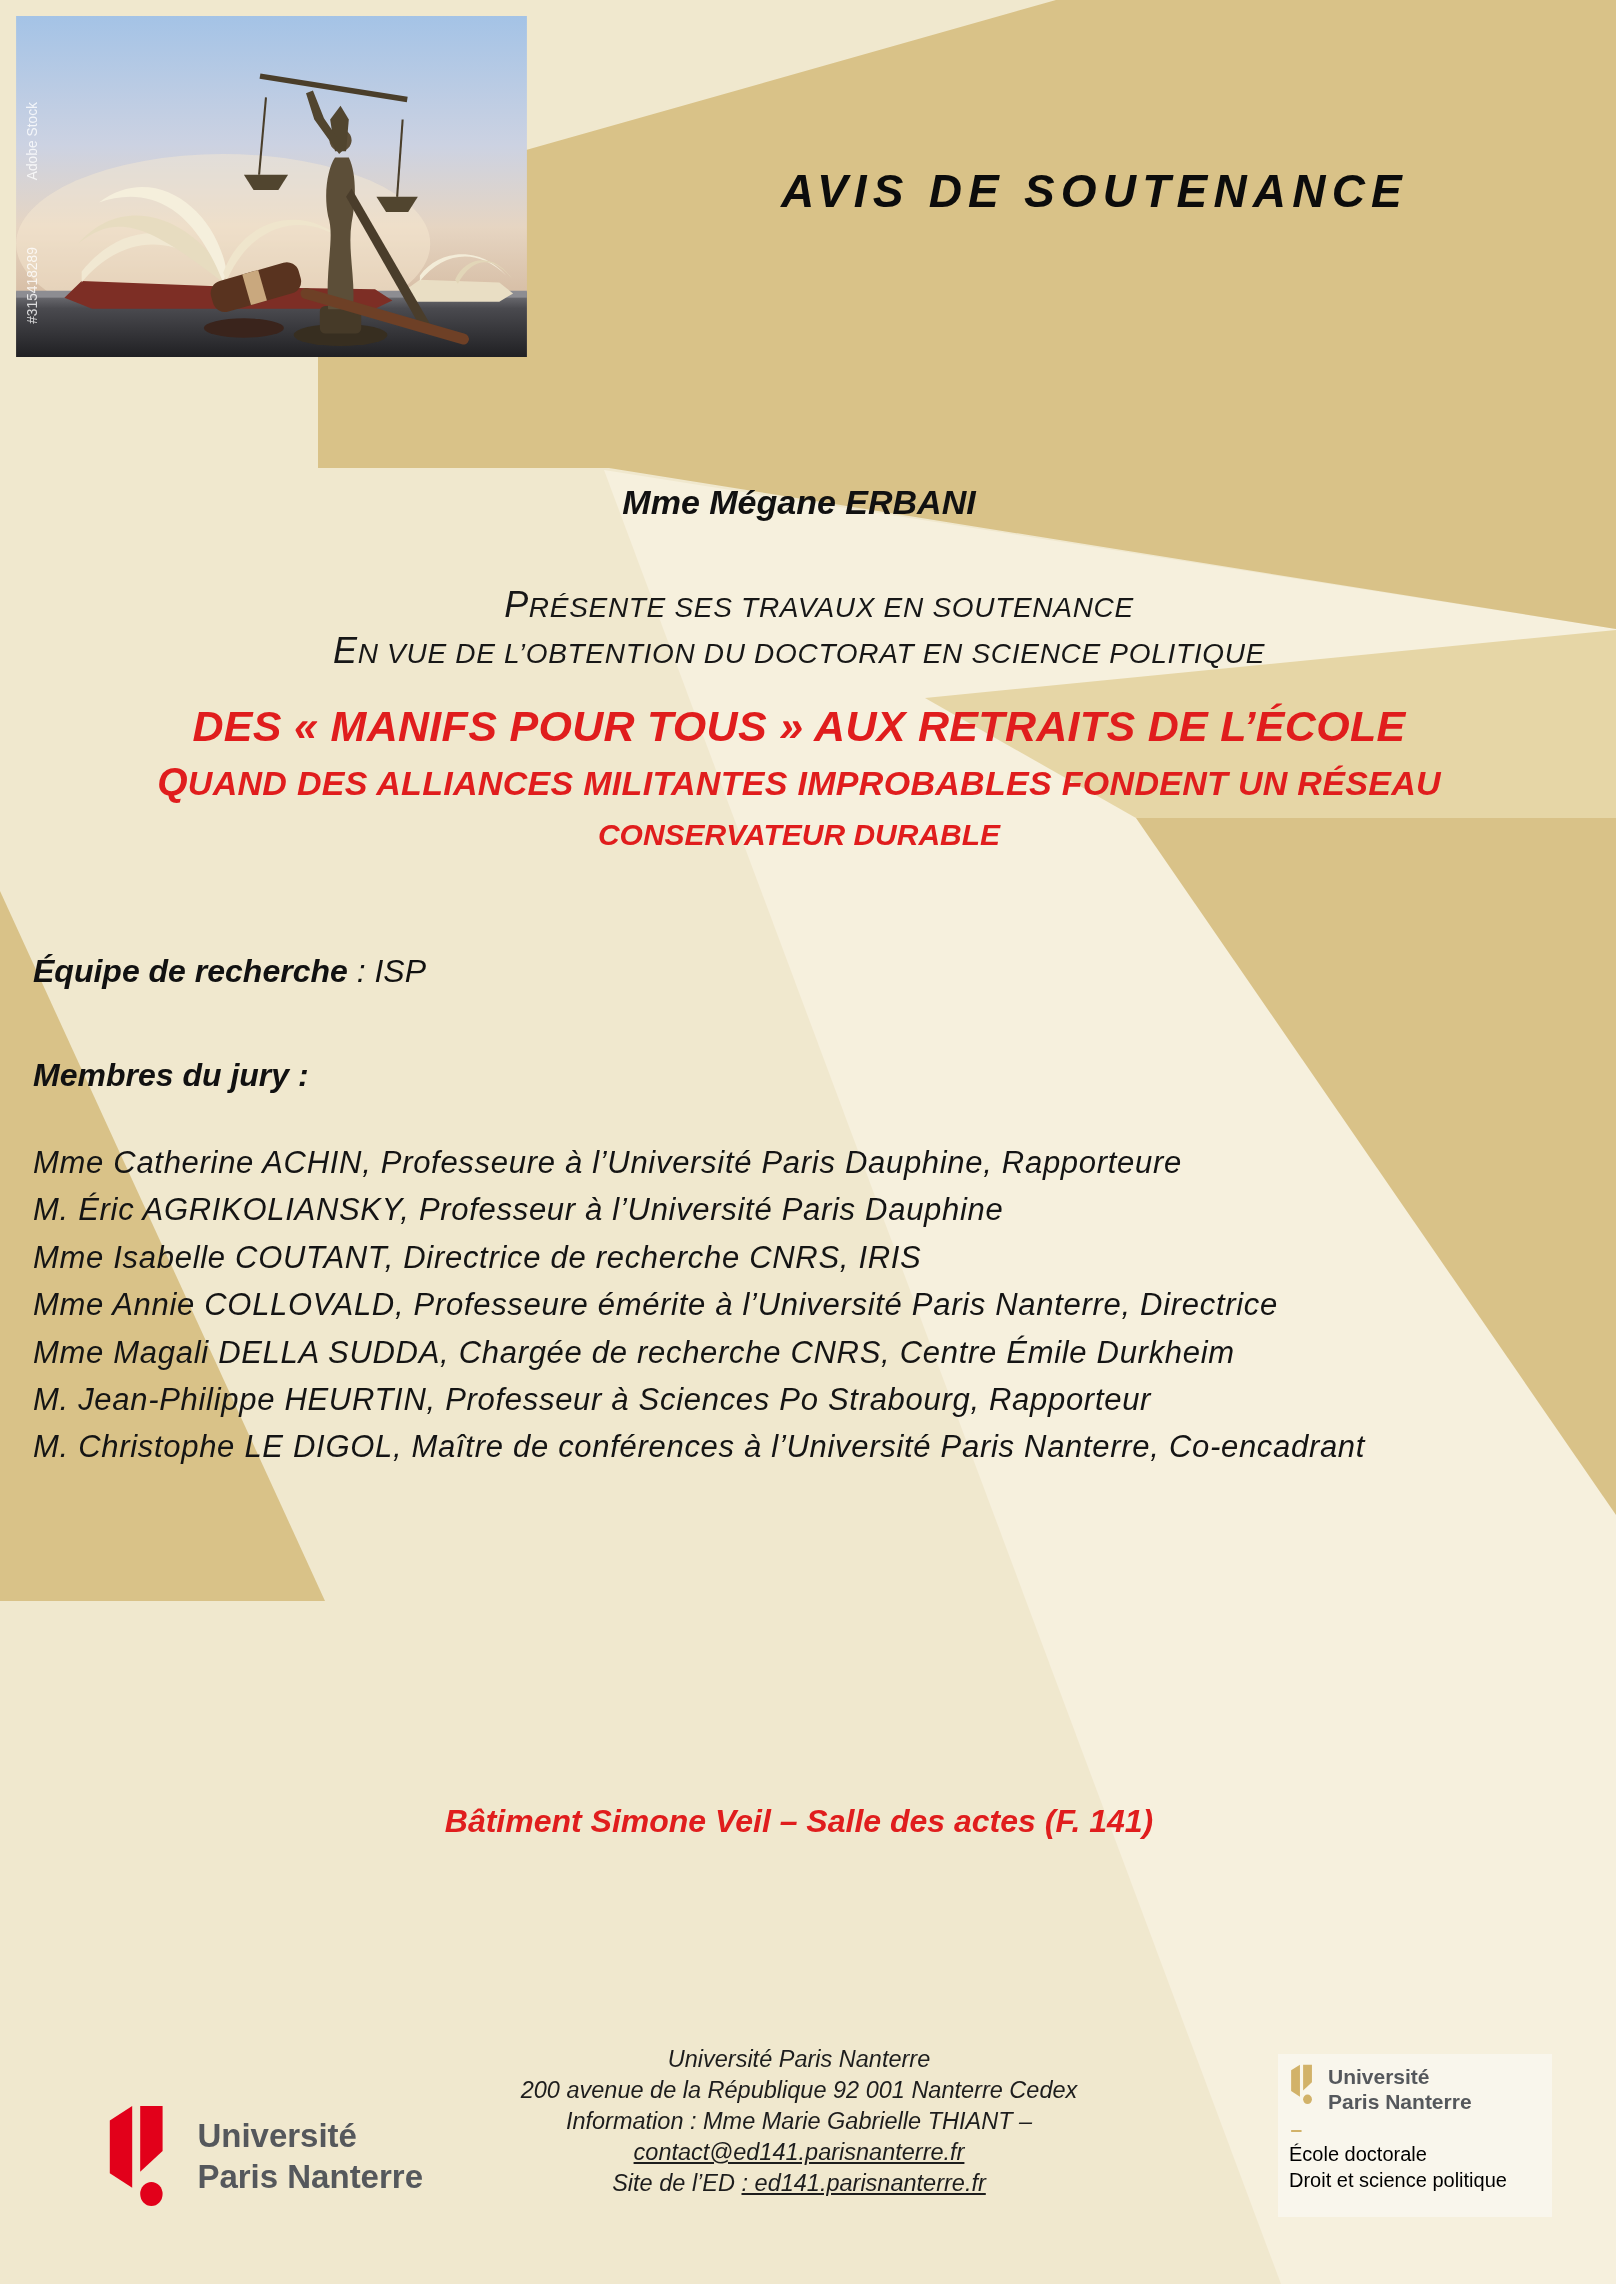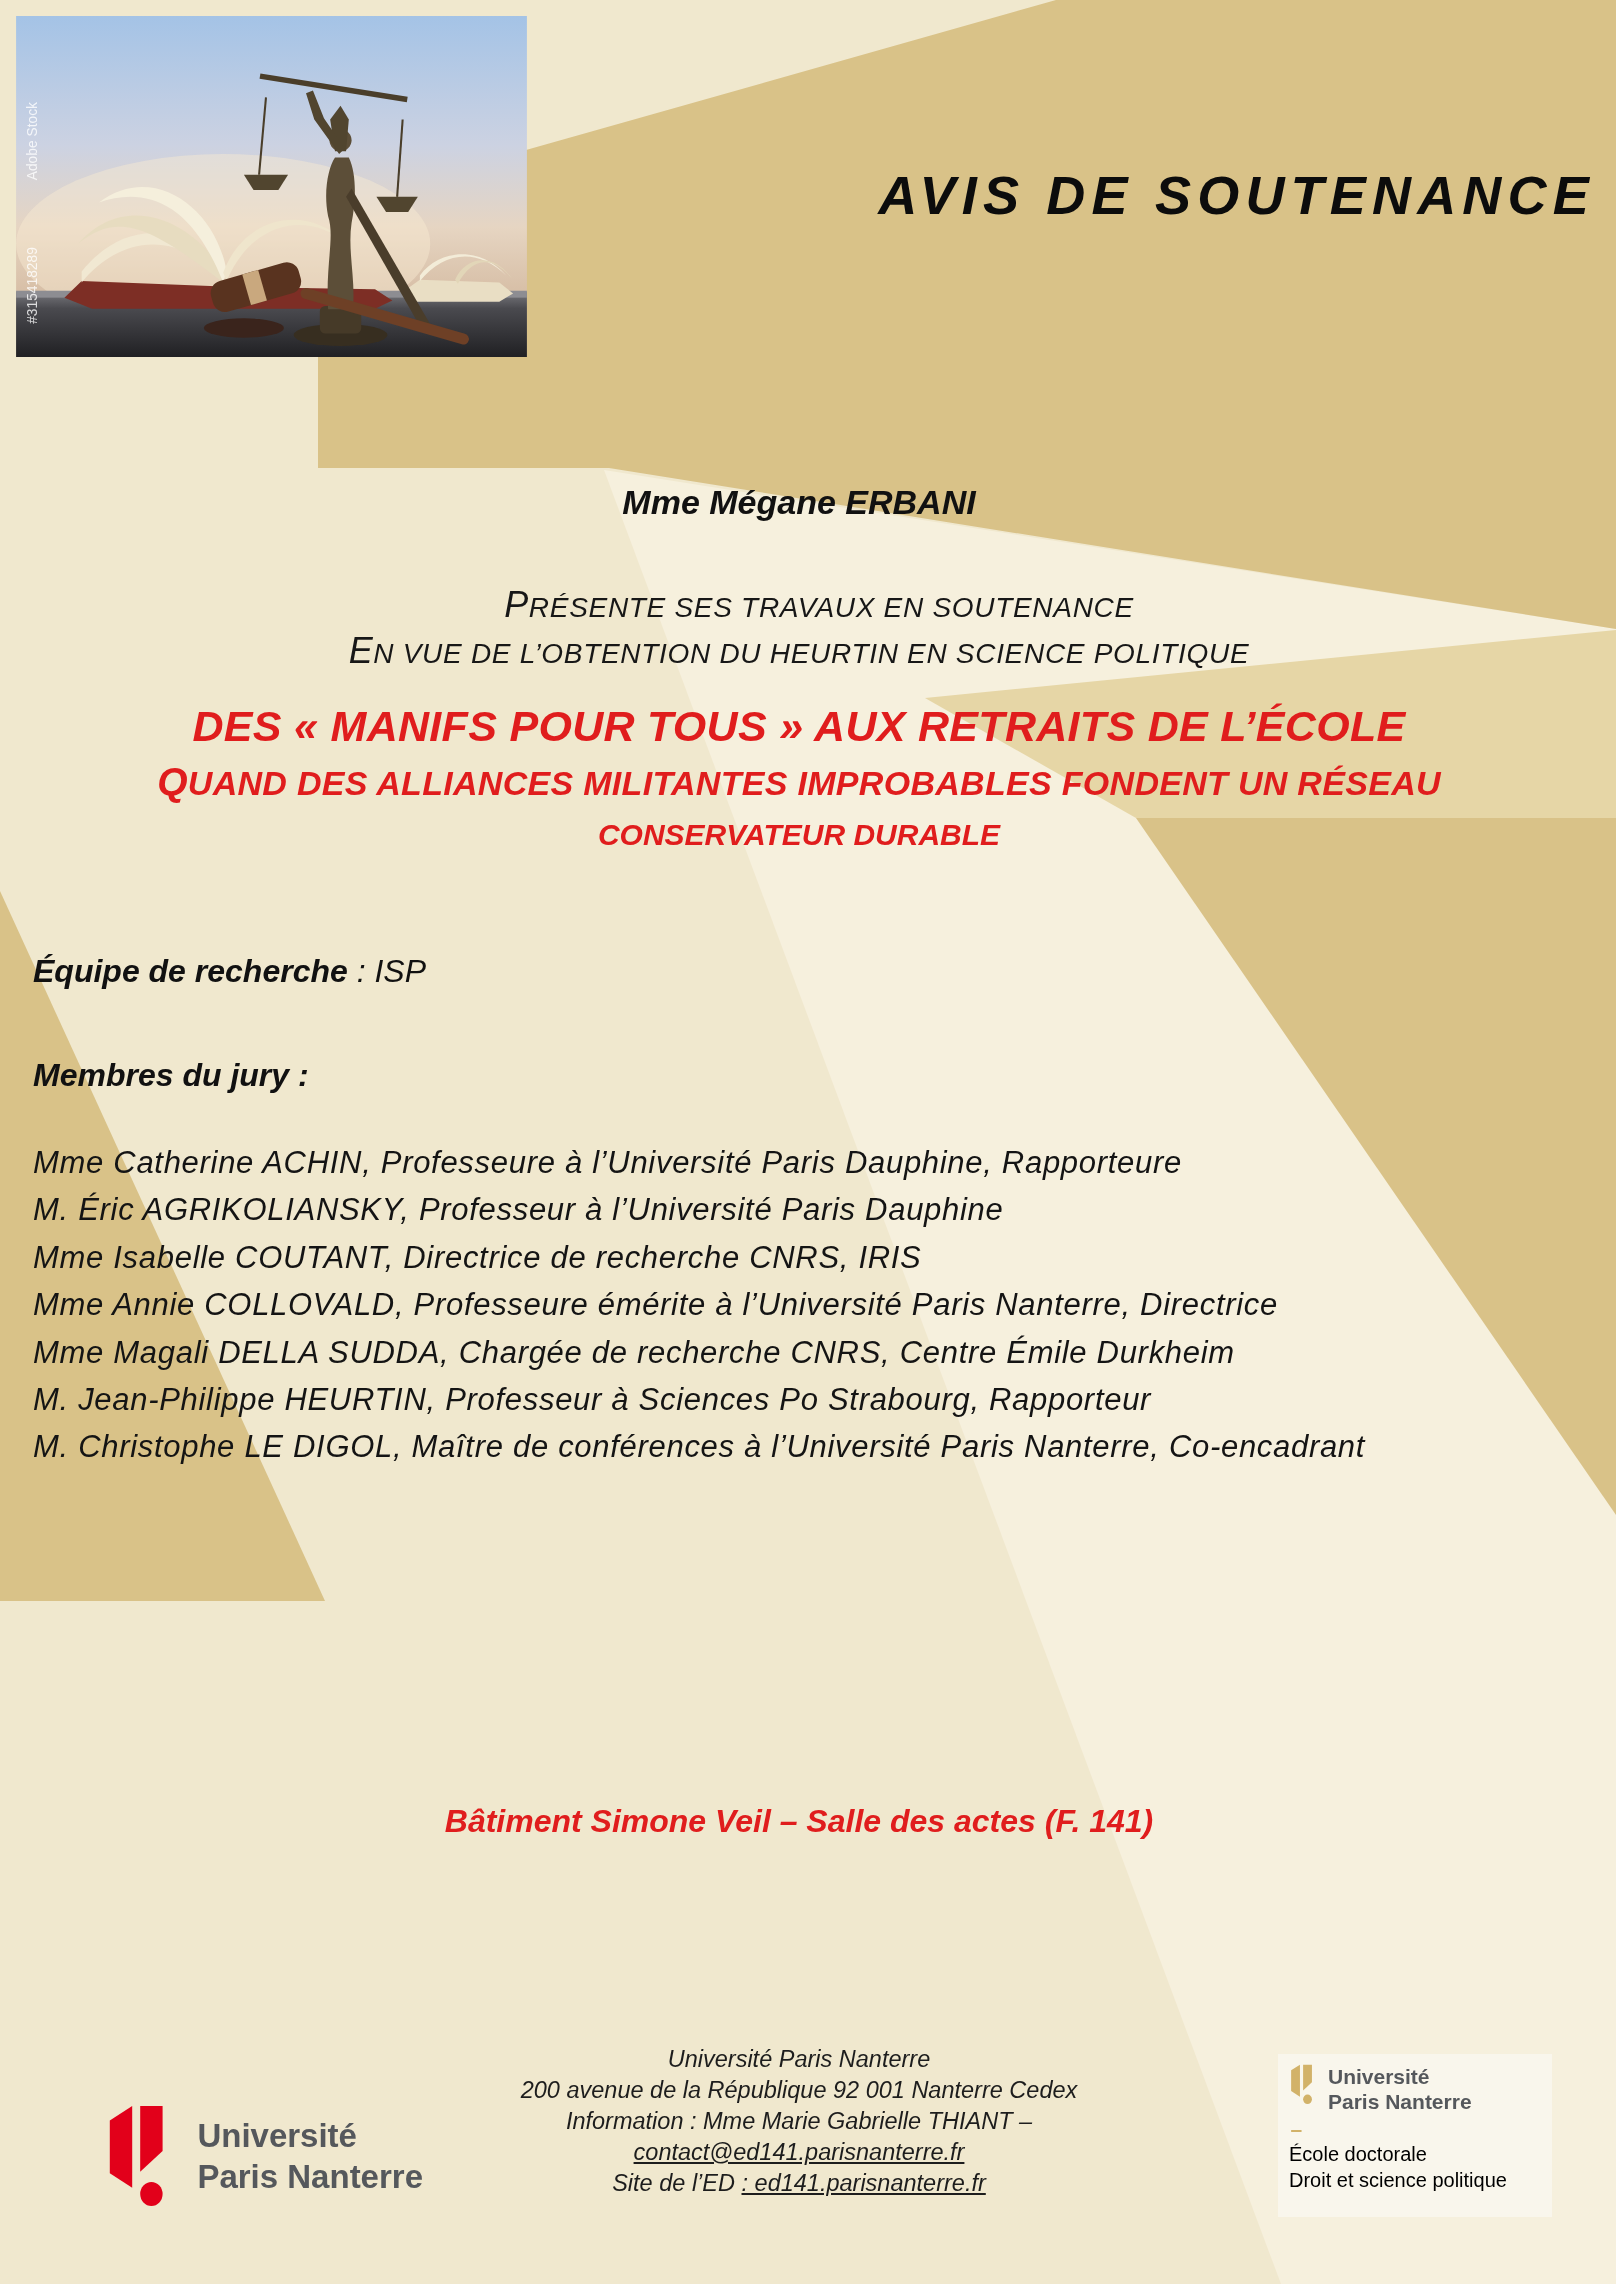--- a/index.html
+++ b/index.html
@@ -14,22 +14,22 @@
   .bg-gold-right{background:#d9c288;clip-path:polygon(1136px 818px,1616px 818px,1616px 1515px);}
   .bg-gold-wedge{background:#d9c288;clip-path:polygon(0px 891px,325px 1601px,0px 1601px);}
 
   
   .photo{position:absolute;left:16px;top:16px;width:511px;height:341px;}
   .photo svg{display:block;}
 
   
   .abs{position:absolute;}
   .center{left:0;width:1598px;text-align:center;}
-  .banner-title{left:594px;top:164px;width:1001px;text-align:right;
-    font-size:54px;font-weight:bold;font-style:italic;letter-spacing:6.2px;color:#0c0c0c;white-space:nowrap;}
+  .banner-title{left:594px;top:164px;width:1001px;text-align:center;
+    font-size:46px;font-weight:bold;font-style:italic;letter-spacing:6.2px;color:#0c0c0c;white-space:nowrap;}
   .candidate{top:483px;font-size:34px;font-weight:bold;font-style:italic;color:#111;}
   .pres-line{font-style:italic;color:#171717;font-size:28px;letter-spacing:0.7px;}
   .pres-line::first-letter{font-size:36px;}
   .pres1{top:584px;padding-left:20px;}
   .pres2{top:630px;}
   .red1{top:702px;font-size:43px;font-weight:bold;font-style:italic;color:#e01d1d;letter-spacing:0.3px;}
   .red-line{font-size:34px;font-weight:bold;font-style:italic;color:#e01d1d;letter-spacing:0.3px;}
   .red-line::first-letter{font-size:39px;}
   .red2{top:760px;}
   .red3{top:818px;font-size:30px;font-weight:bold;font-style:italic;color:#e01d1d;}
@@ -122,21 +122,21 @@
         <text transform="translate(30,238) rotate(-90)">Adobe Stock</text>
       </g>
     </svg>
   </div>
 
   <div class="abs banner-title">AVIS DE SOUTENANCE</div>
 
   <div class="abs center candidate">Mme Mégane ERBANI</div>
 
   <div class="abs center pres-line pres1">PRÉSENTE SES TRAVAUX EN SOUTENANCE</div>
-  <div class="abs center pres-line pres2">EN VUE DE L’OBTENTION DU HEURTIN EN SCIENCE POLITIQUE</div>
+  <div class="abs center pres-line pres2">EN VUE DE L’OBTENTION DU DOCTORAT EN SCIENCE POLITIQUE</div>
 
   <div class="abs center red1">DES « MANIFS POUR TOUS » AUX RETRAITS DE L’ÉCOLE</div>
   <div class="abs center red-line red2">QUAND DES ALLIANCES MILITANTES IMPROBABLES FONDENT UN RÉSEAU</div>
   <div class="abs center red3">CONSERVATEUR DURABLE</div>
 
   <div class="abs equipe">
     <span class="lbl">Équipe de recherche</span><span> : </span><span>ISP</span>
   </div>
 
   <div class="abs membres">Membres du jury :</div>

